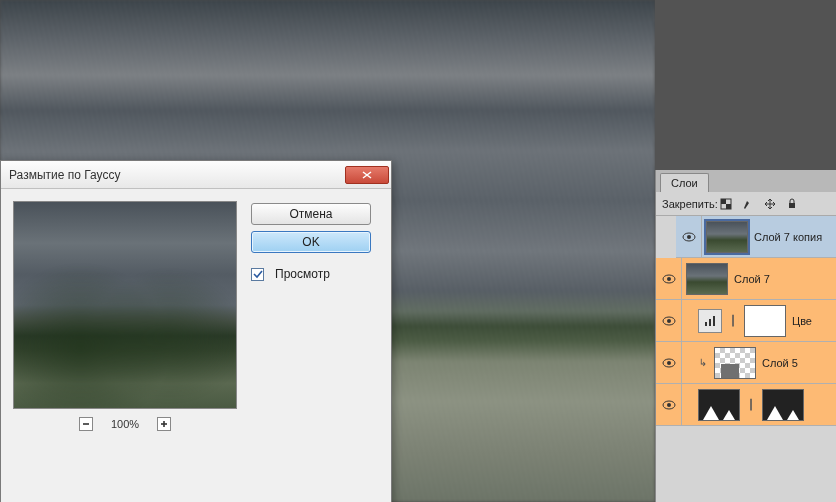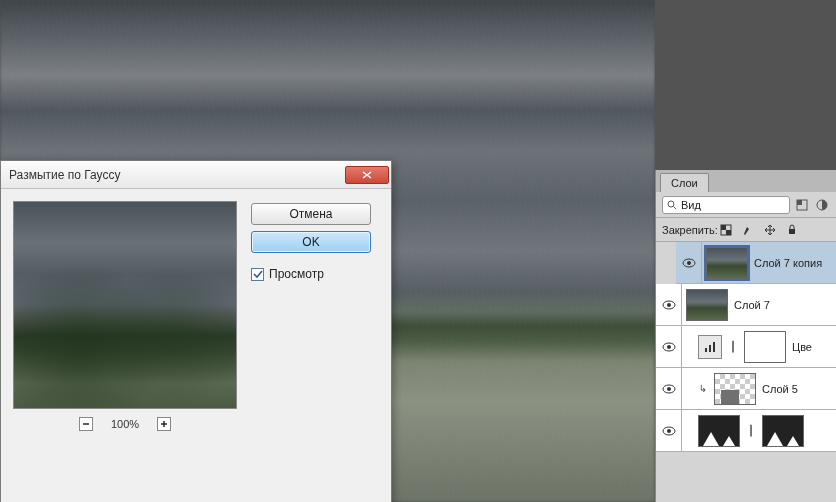--- a/index.html
+++ b/index.html
@@ -58,41 +58,41 @@
 .slider-track { height: 3px; background: #c8c8c8; border: 1px solid #a0a0a0; border-radius: 2px; position: relative; }
 .slider-thumb { position: absolute; top: -5px; left: 4%; width: 10px; height: 14px; background: linear-gradient(#f0f0f0,#c0c0c0); border: 1px solid #666; border-radius: 2px; cursor: pointer; }
 
 .controls-col { display: flex; flex-direction: column; gap: 6px; padding-top: 2px; }
 .dlg-btn {
   width: 120px; height: 22px; border: 1px solid #8a8a8a; border-radius: 3px;
   background: linear-gradient(to bottom, #fdfdfd, #e4e4e4); font-size: 12px; cursor: pointer;
   display: flex; align-items: center; justify-content: center; color: #222;
 }
 .dlg-btn.primary { border: 1px solid #3a78c0; background: linear-gradient(to bottom, #cde8fb, #9ed0f2); box-shadow: inset 0 0 0 1px #e6f4ff; }
-.checkbox-row { display: flex; align-items: center; gap: 5px; margin-top: 8px; font-size: 12px; color: #222; }
+.checkbox-row { display: flex; align-items: center; gap: 11px; margin-top: 8px; font-size: 12px; color: #222; }
 .checkbox { width: 13px; height: 13px; border: 1px solid #5a7aa0; background: #fff; display: flex; align-items: center; justify-content: center; font-size: 10px; color: #2a5aa0; cursor: pointer; }
 
 
 .layers-panel {
   position: absolute; right: 0; top: 170px; width: 181px; height: 332px;
   background: #d4d4d4; border-left: 1px solid #888; display: flex; flex-direction: column; font-size: 11px; color: #222;
 }
 .panel-tabs { height: 22px; background: #b8b8b8; display: flex; align-items: flex-end; padding-left: 4px; }
 .panel-tab { background: #d4d4d4; padding: 3px 10px; font-size: 11px; border: 1px solid #888; border-bottom: none; border-radius: 2px 2px 0 0; }
 .panel-row1 { height: 26px; display: flex; align-items: center; padding: 0 6px; gap: 4px; border-bottom: 1px solid #aaa; }
 .kind-select { flex: 1; height: 18px; border: 1px solid #999; background: #fff; display: flex; align-items: center; padding: 0 4px; gap: 4px; border-radius: 3px; }
 .kind-select svg { flex-shrink: 0; }
 .panel-icons-right { display: flex; gap: 4px; }
 .mini-icon { width: 16px; height: 16px; display: flex; align-items: center; justify-content: center; color: #333; cursor: pointer; }
 .panel-row2 { height: 24px; display: flex; align-items: center; padding: 0 6px; border-bottom: 1px solid #aaa; }
 .blend-select { flex: 1; height: 18px; border: 1px solid #999; background: #e8e8e8; color: #888; display: flex; align-items: center; justify-content: space-between; padding: 0 4px; border-radius: 3px; }
 .panel-row3 { height: 24px; display: flex; align-items: center; padding: 0 6px; border-bottom: 1px solid #aaa; }
 .lock-icons { display: flex; gap: 6px; }
 .layers-list { flex: 1; overflow: hidden; }
-.layer-row { height: 42px; display: flex; align-items: center; border-bottom: 1px solid #b0b0b0; background: #ffffff; }
+.layer-row { height: 42px; display: flex; align-items: center; border-bottom: 1px solid #b0b0b0; background: #fdba74; }
 .layer-row.selected { background: #b8cce0; margin-left: 20px; }
 .vis-col { width: 26px; display: flex; align-items: center; justify-content: center; border-right: 1px solid #b0b0b0; height: 100%; cursor: pointer; }
 .layer-content { flex: 1; display: flex; align-items: center; gap: 6px; padding-left: 4px; height: 100%; }
 .layer-content.indent { padding-left: 16px; }
 .thumb { width: 42px; height: 32px; border: 1px solid #666; background: #888; flex-shrink: 0; }
 .thumb.sky { background: linear-gradient(to bottom, #4a525a 0%, #6a7278 40%, #3a4a30 60%, #5a6a50 100%); }
 .thumb.sky.sel { box-shadow: 0 0 0 2px #4a6aa0; }
 .thumb.white { background: #fff; }
 .thumb.checker { background:
   repeating-conic-gradient(#ccc 0 25%, #fff 0 50%) 0 0/10px 10px; position: relative; }
@@ -158,43 +158,20 @@
     <div class="slider-track">
         <div class="slider-thumb"></div>
       </div>
   </div>
 </div>
 
 <div class="layers-panel">
   <div class="panel-tabs">
     <div class="panel-tab">Слои</div>
   </div>
-  <div class="panel-row1">
-    <div class="kind-select">
-      <svg width="10" height="10" viewBox="0 0 10 10">
-          <circle cx="4" cy="4" r="3" stroke="#555" fill="none"></circle>
-          <line x1="6.5" y1="6.5" x2="9" y2="9" stroke="#555"></line>
-        </svg>
-      <span>Вид</span>
-    </div>
-    <div class="panel-icons-right">
-      <div class="mini-icon">
-          <svg width="12" height="12" viewBox="0 0 12 12">
-            <rect x="1" y="1" width="10" height="10" fill="none" stroke="#555"></rect>
-            <rect x="1" y="1" width="5" height="5" fill="#555"></rect>
-          </svg>
-        </div>
-      <div class="mini-icon">
-          <svg width="12" height="12" viewBox="0 0 12 12">
-            <circle cx="6" cy="6" r="5" fill="none" stroke="#555"></circle>
-            <path d="M6 1 A5 5 0 0 1 6 11 Z" fill="#555"></path>
-          </svg>
-        </div>
-    </div>
-  </div>
   <div class="panel-row3">
     <span>Закрепить:</span>
     <div class="lock-icons">
       <div class="mini-icon">
           <svg width="12" height="12" viewBox="0 0 12 12">
             <rect x="1" y="1" width="10" height="10" fill="none" stroke="#333"></rect>
             <rect x="1" y="1" width="5" height="5" fill="#333"></rect>
             <rect x="6" y="6" width="5" height="5" fill="#333"></rect>
           </svg>
         </div>

